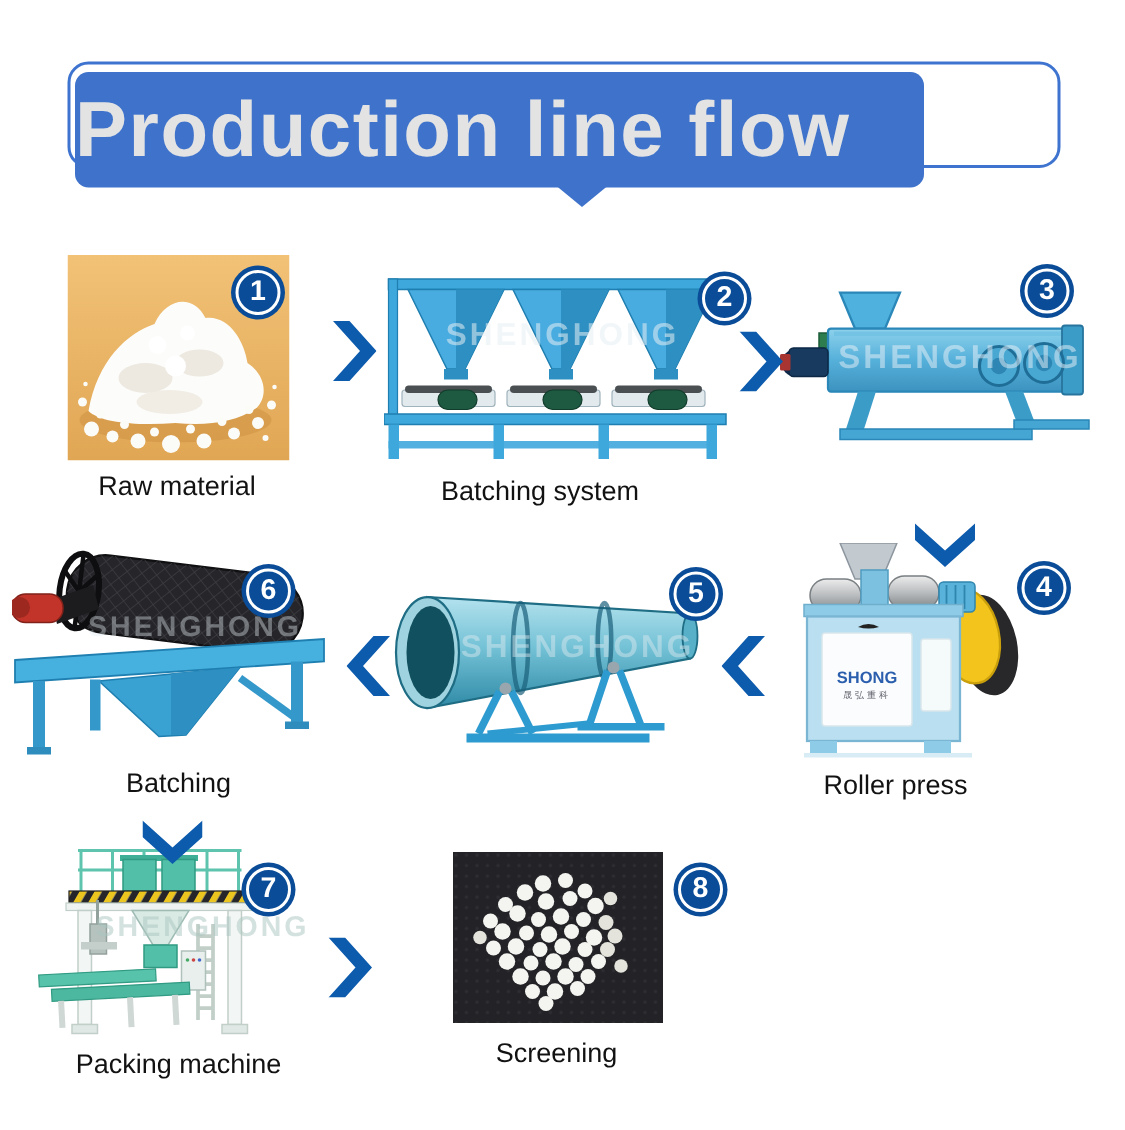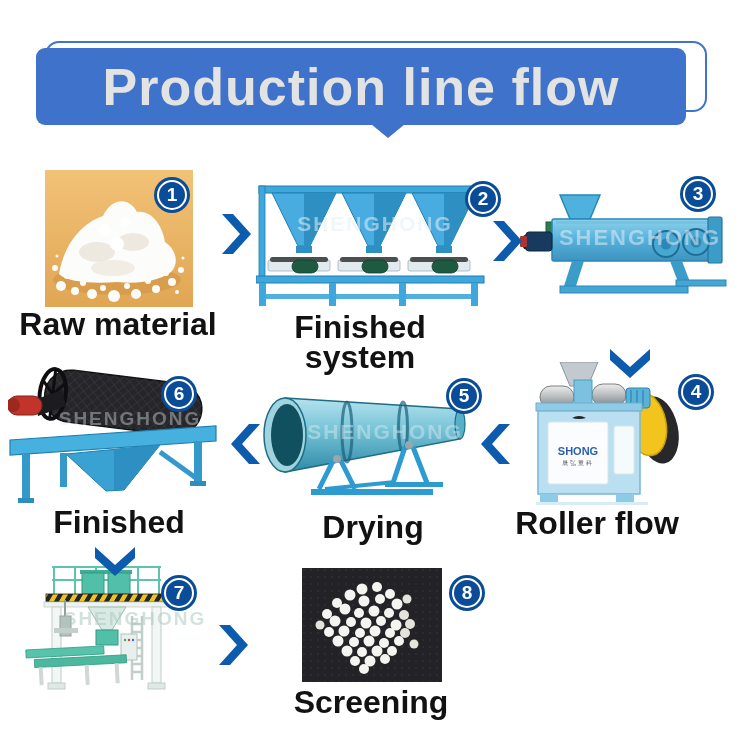--- a/index.html
+++ b/index.html
@@ -8,34 +8,34 @@
     --label:#121212; --page-bg:#ffffff;
   }
   html,body{margin:0;padding:0;background:var(--page-bg);}
   .canvas{position:relative;width:750px;height:753px;background:var(--page-bg);overflow:hidden;
           font-family:"Liberation Sans",sans-serif;}
   .abs{position:absolute;}
 
   
   .banner-outline{left:45px;top:41px;width:658px;height:67px;border:2.5px solid var(--header-outline);
                   border-radius:14px;background:transparent;}
-  .banner-fill{left:36px;top:48px;width:650px;height:77px;background:var(--header-bg);border-radius:9px;
-               display:flex;align-items:center;justify-content:center;}
+  .banner-fill{left:50px;top:48px;width:566px;height:77px;background:var(--header-bg);border-radius:9px;
+               display:flex;align-items:center;justify-content:flex-start;}
   .banner-title{font-weight:700;font-size:52px;letter-spacing:1px;color:var(--header-text);white-space:nowrap;}
   .banner-pointer{left:371px;top:124px;width:0;height:0;border-left:17px solid transparent;
                   border-right:17px solid transparent;border-top:14px solid var(--header-bg);}
 
   
   .badge{width:26px;height:26px;border-radius:50%;background:var(--badge-bg);
          border:2.5px solid var(--badge-ring);box-shadow:0 0 0 3px var(--badge-bg);
          color:var(--badge-text);font-weight:700;font-size:19px;display:flex;align-items:center;
          justify-content:center;z-index:6;}
 
   
-  .label{font-weight:700;font-size:32px;color:var(--label);text-align:center;line-height:30px;z-index:5;}
+  .label{font-weight:400;font-size:18px;color:var(--label);text-align:center;line-height:30px;z-index:5;}
 
   
   .chev{z-index:4;}
   .chev polygon{fill:var(--arrow);}
   .chev.down{transform:rotate(90deg);}
   .chev.left{transform:rotate(180deg);}
 
   
   .wm{font-weight:700;text-align:center;letter-spacing:2px;pointer-events:none;z-index:3;white-space:nowrap;}
 
@@ -352,21 +352,21 @@
       <polygon points="1,0 12,0 30,20 12,40 1,40 19,20"></polygon>
     </svg>
   <svg class="abs chev down" style="left:100px;top:541px" width="30" height="40" viewBox="0 0 30 40">
       <polygon points="1,0 12,0 30,20 12,40 1,40 19,20"></polygon>
     </svg>
   <svg class="abs chev" style="left:218px;top:625px" width="30" height="40" viewBox="0 0 30 40">
       <polygon points="1,0 12,0 30,20 12,40 1,40 19,20"></polygon>
     </svg>
 
   <div class="abs label" style="left:18px;top:309px;width:200px">Raw material</div>
-  <div class="abs label" style="left:250px;top:312px;width:220px">Finished system</div>
+  <div class="abs label" style="left:250px;top:312px;width:220px">Batching system</div>
   <div class="abs label" style="left:497px;top:508px;width:200px">
-    <div>Roller flow</div>
+    <div>Roller press</div>
   </div>
-  <div class="abs label" style="left:273px;top:512px;width:200px">Drying</div>
-  <div class="abs label" style="left:19px;top:507px;width:200px">Finished</div>
+  <div class="abs label" style="left:19px;top:507px;width:200px">Batching</div>
+  <div class="abs label" style="left:4px;top:694px;width:230px">Packing machine</div>
   <div class="abs label" style="left:271px;top:687px;width:200px">Screening</div>
 
 </div>
 
 </body></html>

